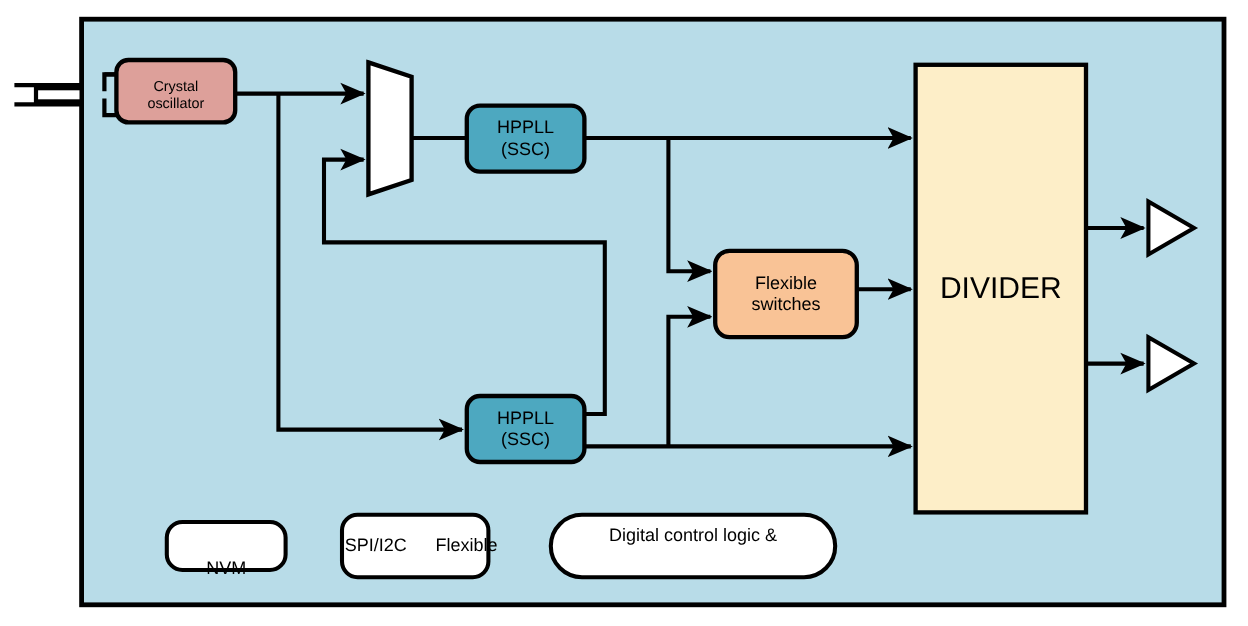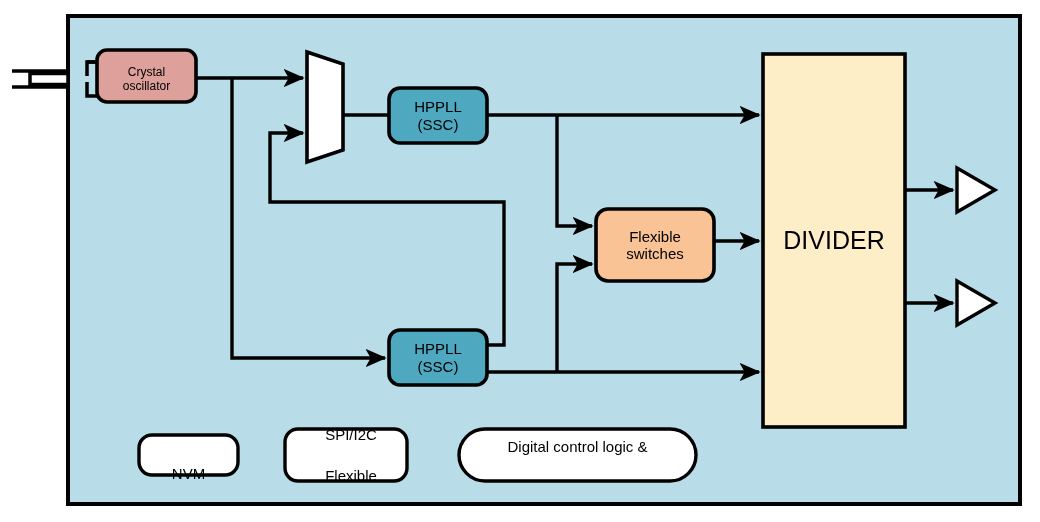--- a/index.html
+++ b/index.html
@@ -113,21 +113,21 @@
 
   <div class="lbl" style="left:596px;top:209px;width:118px;height:72px;font-size:15px;flex-direction:column;">
     <span>Flexible</span>
     <span>switches</span>
   </div>
 
   <div class="lbl" style="left:763px;top:54px;width:142px;height:373px;font-size:25px;border-radius:16px;">DIVIDER</div>
 
   <div class="lbl" style="left:139px;top:460px;width:99px;height:28px;font-size:15px;">NVM</div>
 
-  <div class="lbl" style="left:285px;top:429px;width:132px;height:52px;font-size:15px;flex-direction:column;gap:24px;">
+  <div class="lbl" style="left:285px;top:429px;width:132px;height:52px;font-size:15px;flex-direction:row;gap:24px;">
     <span>SPI/I2C</span>
     <span>Flexible</span>
   </div>
 
   <div class="lbl" style="left:459px;top:429px;width:237px;height:35px;font-size:15px;flex-direction:column;">
     <span>Digital control logic &amp;</span>
   </div>
 
 </div>
 

